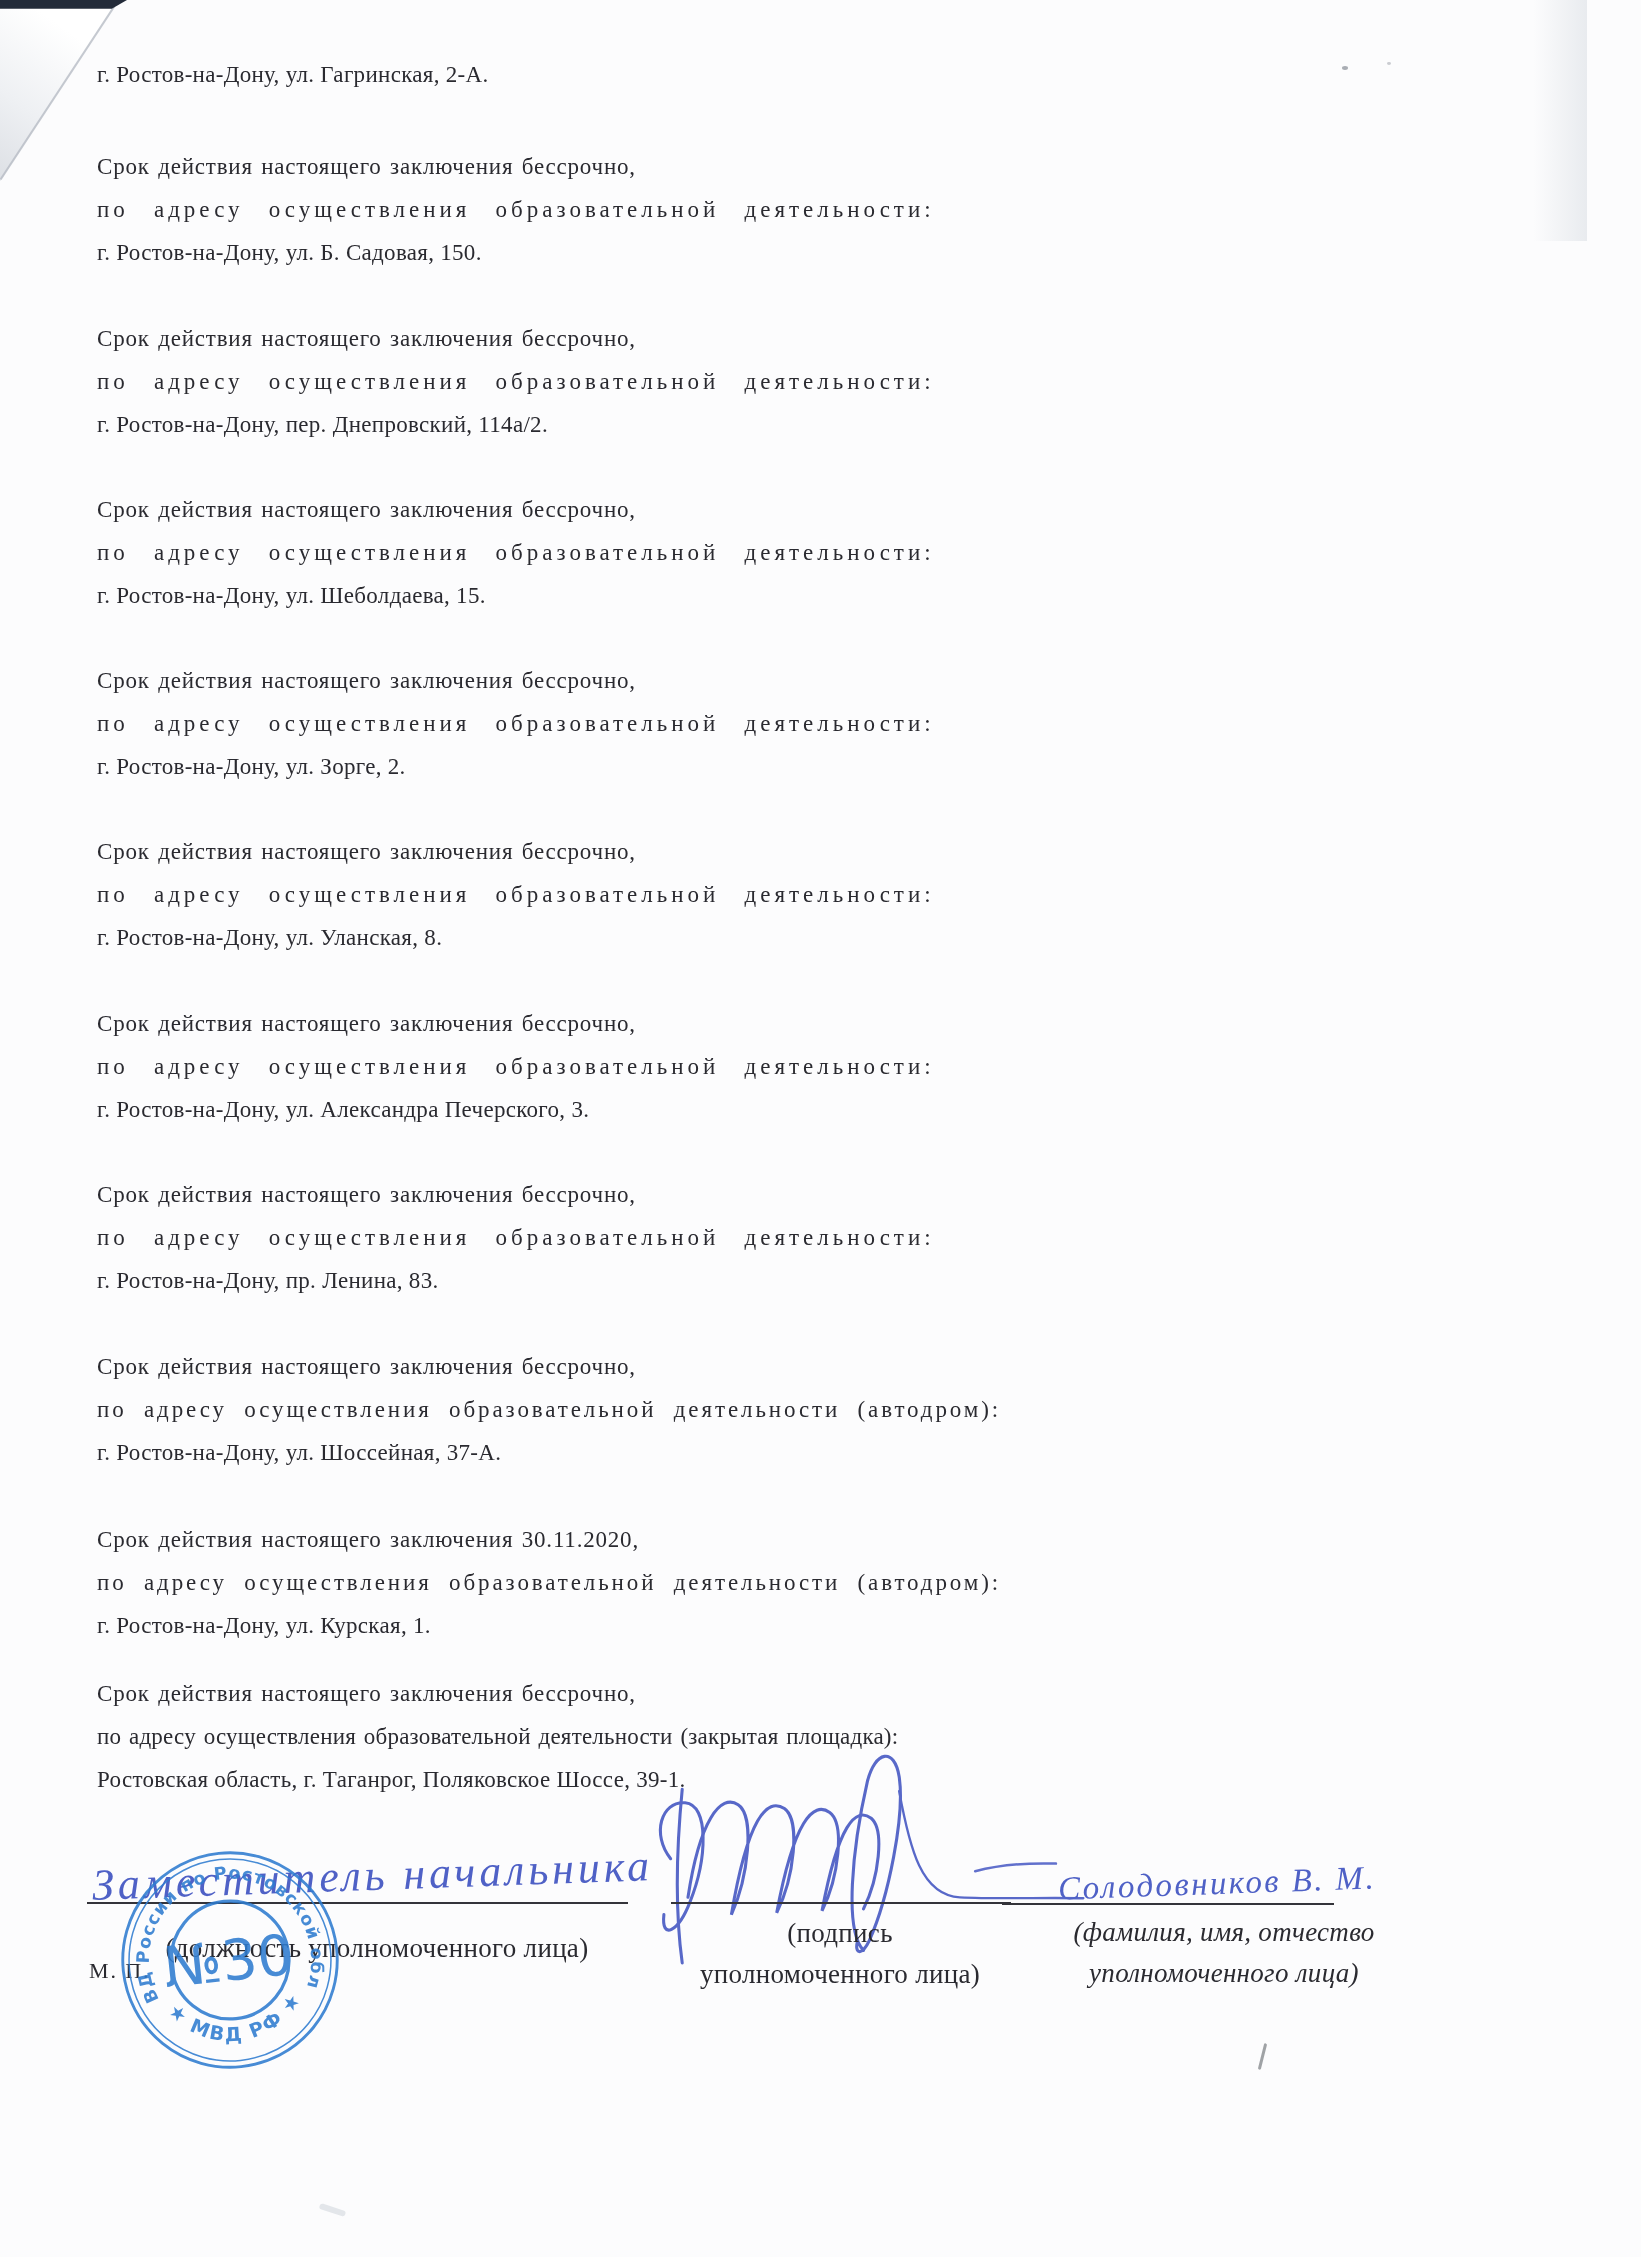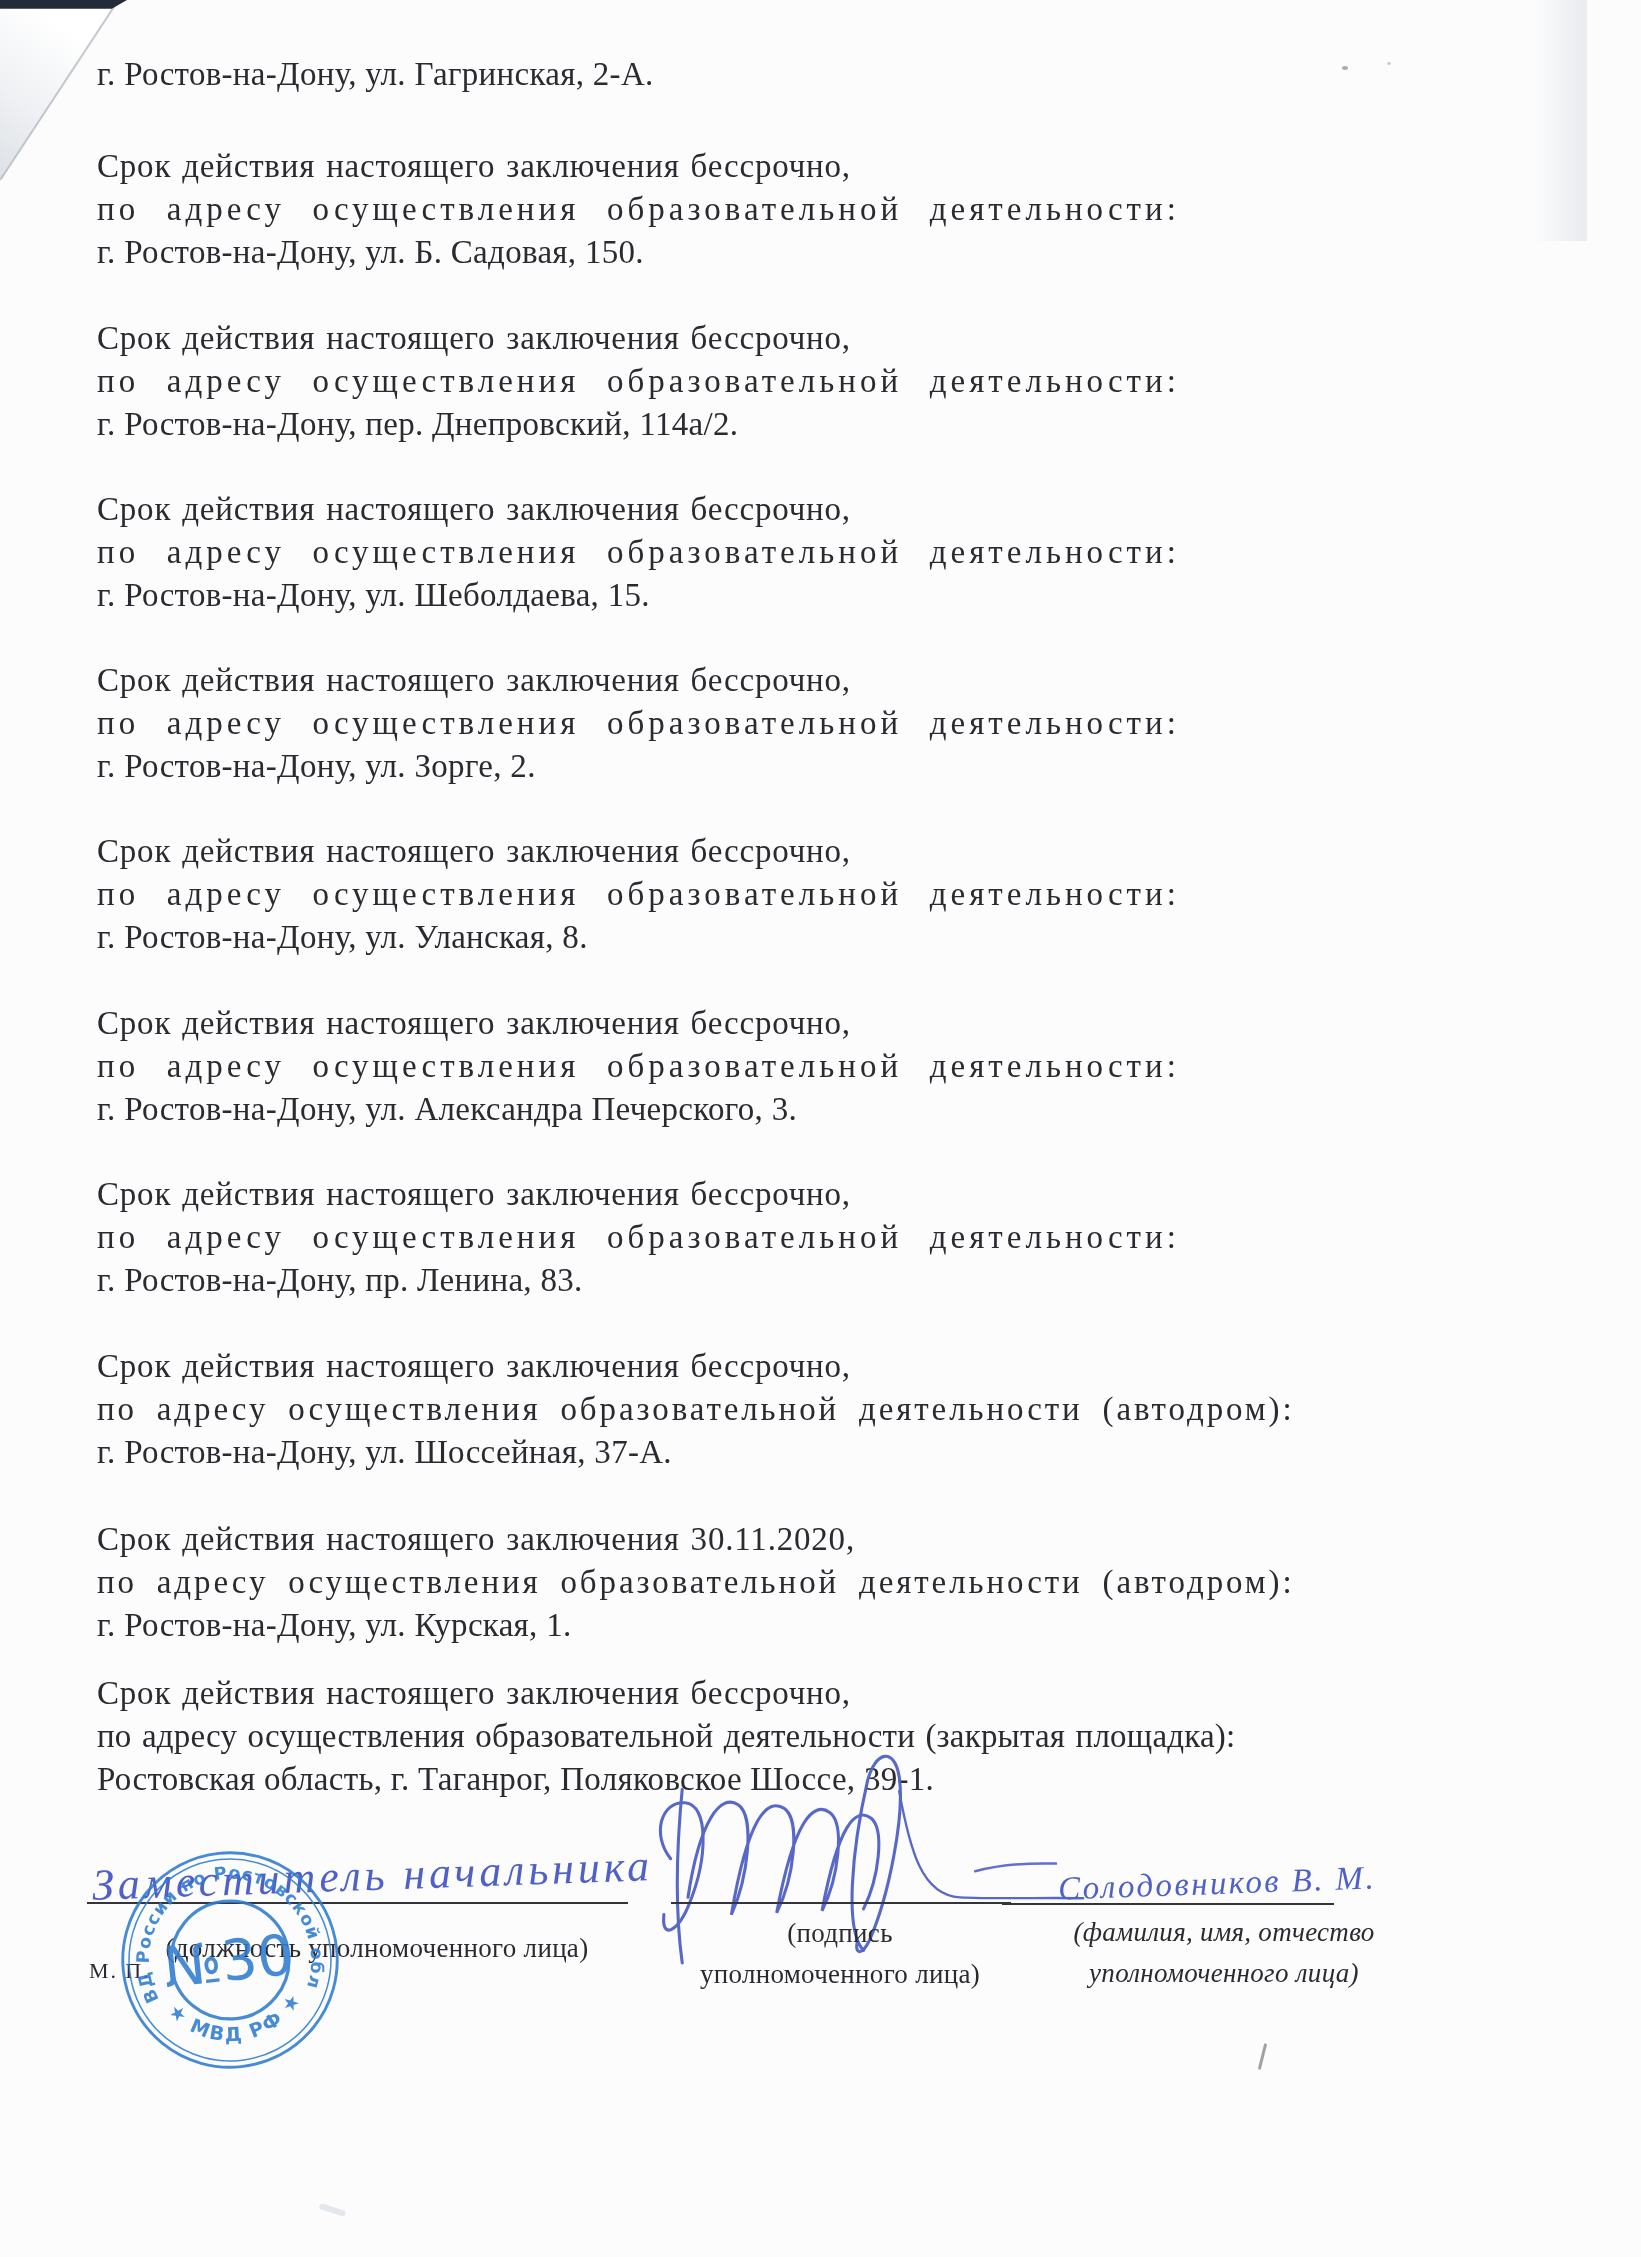--- a/index.html
+++ b/index.html
@@ -2,21 +2,21 @@
 <html><head>
 <meta charset="utf-8">
 <style>
   html,body{margin:0;padding:0;background:#e9e9ea;}
   .page{
     position:relative;width:1641px;height:2257px;background:#fcfcfd;
     font-family:"Liberation Serif", serif;color:#2a2a30;overflow:hidden;
   }
   
   .block{position:absolute;left:97px;}
-  .ln{line-height:43px;font-size:33px;white-space:nowrap;font-family:Liberation Serif, serif;}
+  .ln{line-height:43px;font-size:23px;white-space:nowrap;font-family:Liberation Serif, serif;}
   .l1{letter-spacing:0.8px;word-spacing:1.9px;}
   .l2{letter-spacing:4px;word-spacing:15.4px;}
   .l2m{letter-spacing:2.9px;word-spacing:8.7px;}
   .l2t{letter-spacing:0.2px;word-spacing:1.9px;}
   .l3{letter-spacing:0.3px;}
   .b0{top:53px}.b1{top:145px}.b2{top:317px}.b3{top:488px}.b4{top:659px}
   .b5{top:830px}.b6{top:1002px}.b7{top:1173px}.b8{top:1345px}.b9{top:1518px}.b10{top:1672px}
   
   .sigline{position:absolute;height:1.9px;background:#34343a;}
   .u-left{left:87px;top:1902px;width:541px;}

